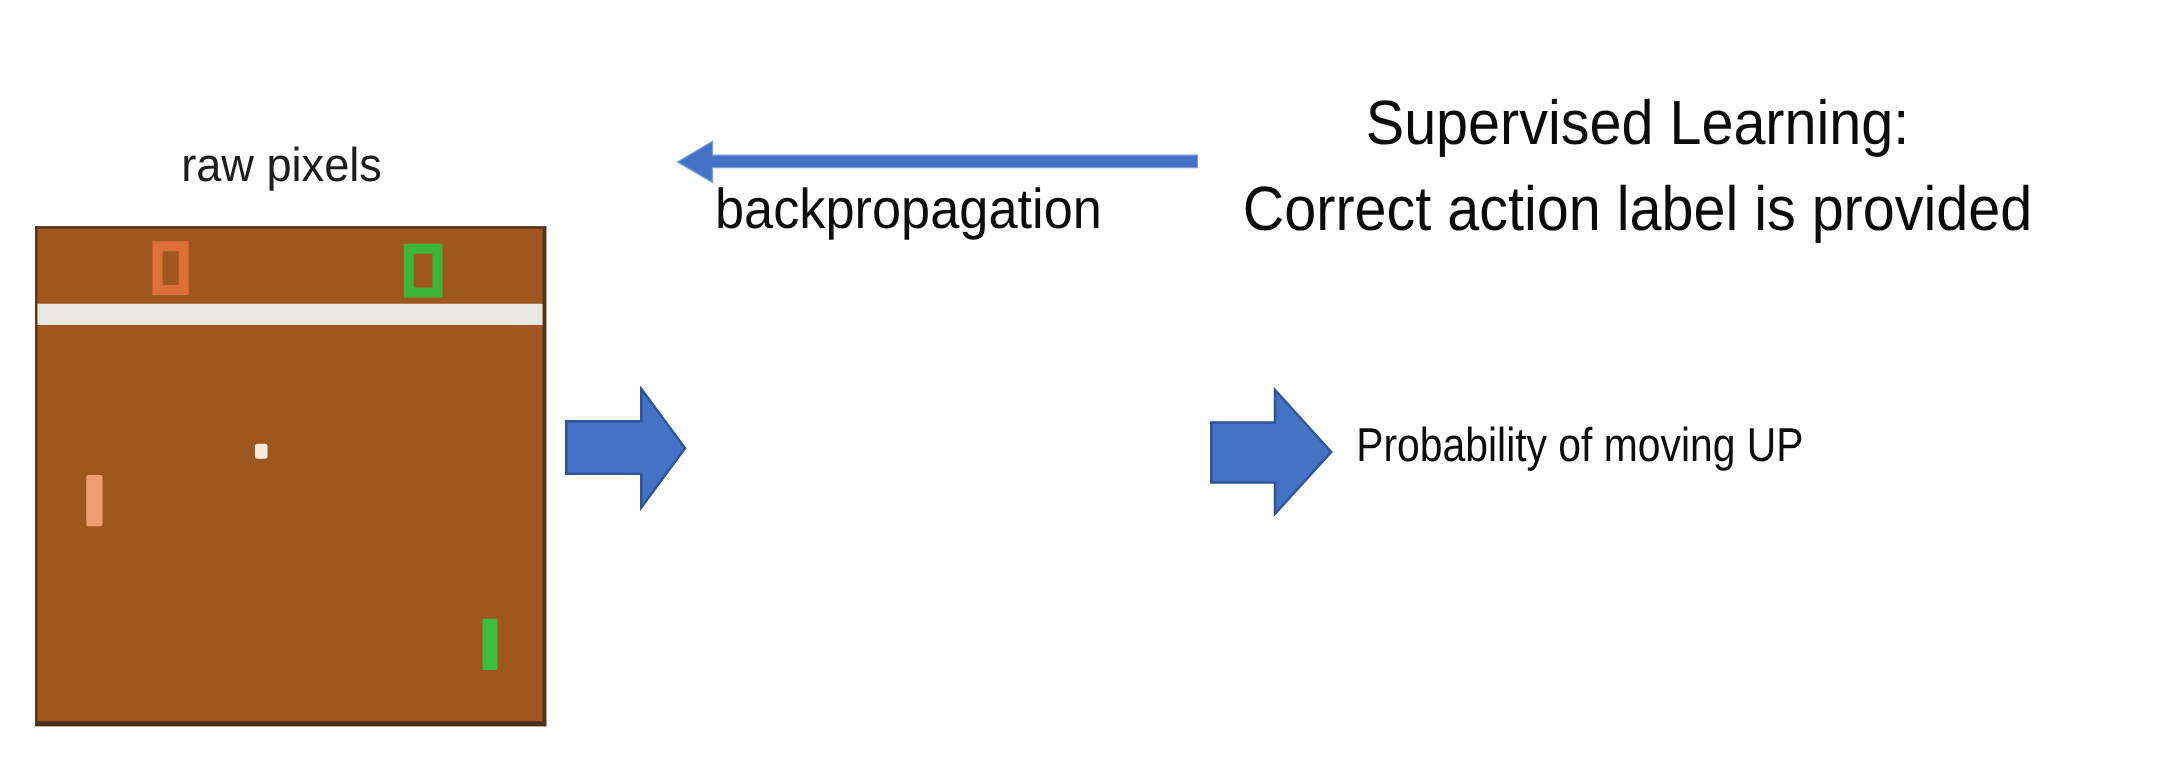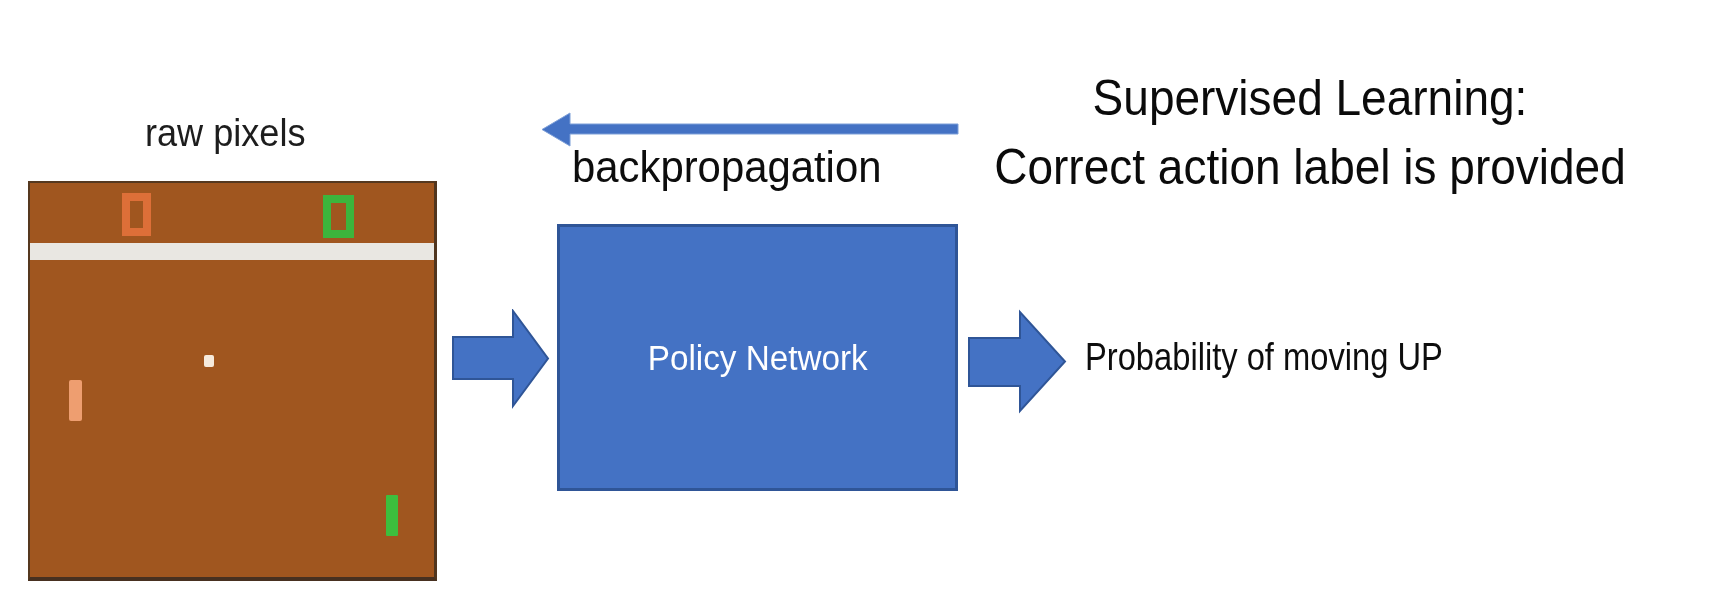--- a/index.html
+++ b/index.html
@@ -95,23 +95,20 @@
 
   <div class="abs heading">
     <div>Supervised Learning:</div>
     <div>Correct action label is provided</div>
   </div>
 
   <svg class="abs input-arrow-svg" width="102" height="102" viewBox="0 0 102 102">
     <polygon points="3,28 63,28 63,2 98,49.5 63,97 63,70 3,70" style="fill:var(--accent-blue);stroke:var(--accent-border);stroke-width:2"></polygon>
   </svg>
 
-  <div class="abs policy-box">
-    <span class="policy-label">Policy Network</span>
-  </div>
 
   <svg class="abs output-arrow-svg" width="104" height="106" viewBox="0 0 104 106">
     <polygon points="3,29 54,29 54,3 99,52.5 54,102 54,77 3,77" style="fill:var(--accent-blue);stroke:var(--accent-border);stroke-width:2"></polygon>
   </svg>
 
   <div class="abs probability-label">Probability of moving UP</div>
 
 </div>
 
 </body></html>

